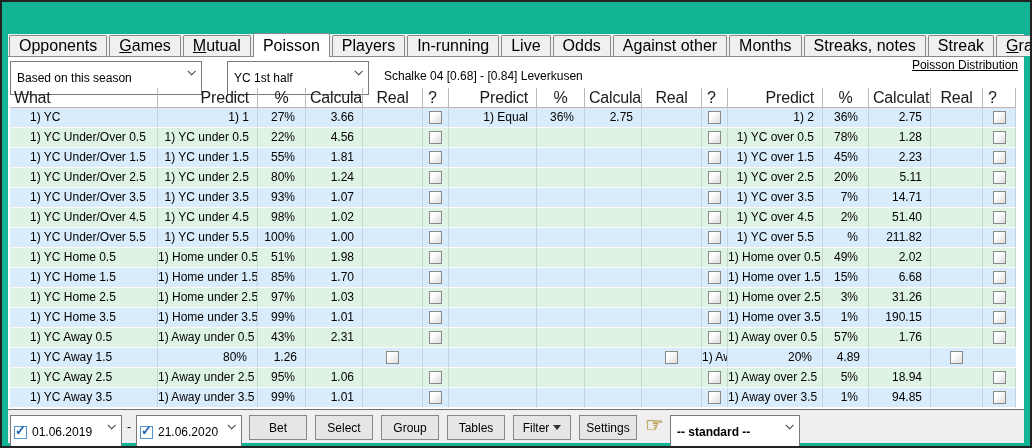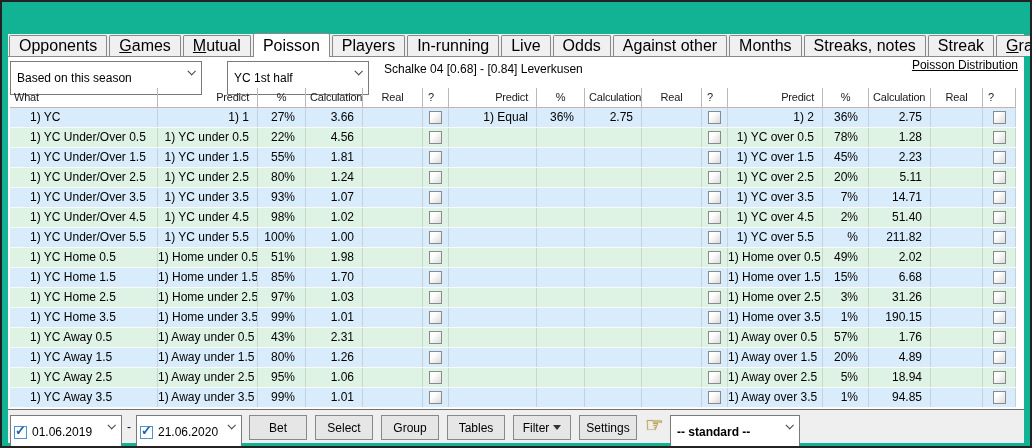--- a/index.html
+++ b/index.html
@@ -33,28 +33,28 @@
         border-radius:2px 2px 0 0; white-space:nowrap; position:relative; }
   .tab.active{ height:24px; line-height:23px; background:#fff; margin-bottom:-1px; z-index:2; }
   
   .panel{ position:absolute; left:0; top:24px; width:100%; height:351px; background:#fff; }
   .combo{ position:relative; height:34px; background:#fff; border:1px solid #7a7a7a;
           font-size:12px; display:flex; align-items:center; padding:0 20px 0 6px; white-space:nowrap; }
   .chev{ position:absolute; right:7px; top:7px; width:6px; height:6px;
          border-right:1.5px solid #444; border-bottom:1.5px solid #444; transform:rotate(45deg) translateY(-1px); }
   .combo.season{ position:absolute; left:2px; top:3px; width:192px; }
   .combo.market{ position:absolute; left:219px; top:3px; width:142px; }
-  .match{ position:absolute; left:376px; top:4px; font-size:12px; color:#000; }
+  .match{ position:absolute; left:376px; top:11px; font-size:12px; color:#000; }
   .pdlink{ position:absolute; right:6px; top:0px; font-size:12px; color:#000; text-decoration:underline; cursor:pointer; }
   
   .table{ position:absolute; left:2px; top:30px; width:1006px; }
   .thead,.trow{ display:grid;
     grid-template-columns:148px 100px 48px 57px 60px 26px 88px 48px 57px 60px 26px 95px 46px 62px 52px 33px; }
   .thead{ height:20px; border-bottom:1px solid #c7b0b0; }
-  .h{ font-size:11px; color:#1a1a1a; line-height:19px; border-right:1px solid #b9b9b9;
+  .h{ font-size:16px; color:#1a1a1a; line-height:19px; border-right:1px solid #b9b9b9;
       overflow:hidden; white-space:nowrap; letter-spacing:-0.2px; }
   .h.left{ padding-left:4px; } .h.right{ text-align:right; padding-right:8px; }
   .h.center{ text-align:center; } .h.qh{ padding-left:5px; }
   .trow{ height:20px; border-bottom:1px solid #fafafa; }
   .trow.blue{ background:#d9ecfc; } .trow.green{ background:#dff3e4; }
   .cell{ font-size:12px; color:#000; line-height:19px; white-space:nowrap; overflow:hidden;
          border-right:1px solid rgba(120,120,120,0.22); }
   .cell.what{ padding-left:20px; }
   .cell.num{ text-align:right; padding-right:8px; }
   .cell.pct{ padding-right:10px; }
@@ -421,21 +421,20 @@
               <div class="cell num">1) Away over 0.5</div>
               <div class="cell num pct">57%</div>
               <div class="cell num">1.76</div>
               <div class="cell real"></div>
               <div class="cell q">
                 <div class="checkbox"></div>
               </div>
             </div>
             <div class="trow blue">
               <div class="cell what">1) YC Away 1.5</div>
-              <div class="cell num">1) Away under 1.5</div>
               <div class="cell num pct">80%</div>
               <div class="cell num">1.26</div>
               <div class="cell real"></div>
               <div class="cell q">
                 <div class="checkbox"></div>
               </div>
               <div class="cell num"></div>
               <div class="cell num pct"></div>
               <div class="cell num"></div>
               <div class="cell real"></div>

